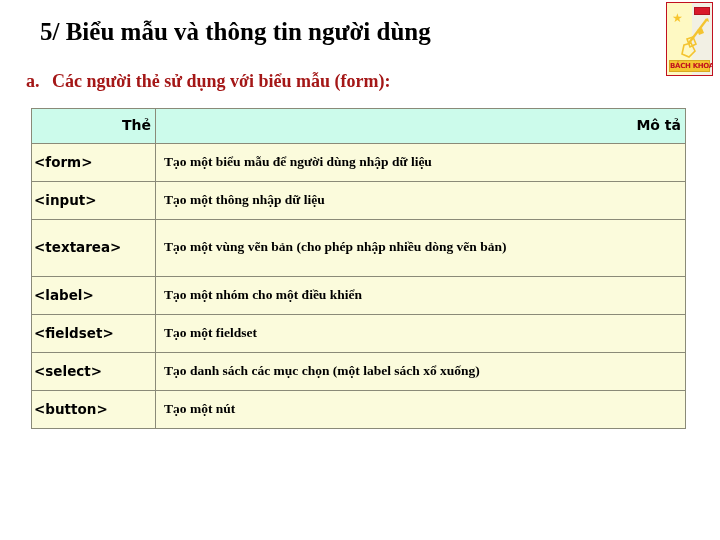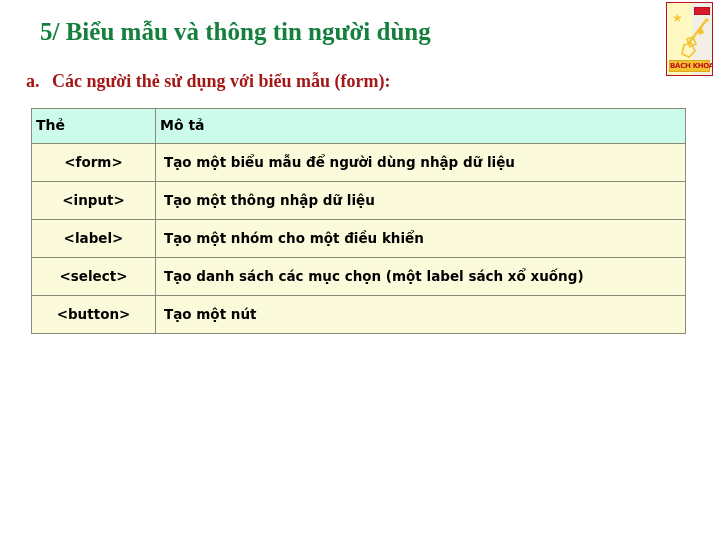--- a/index.html
+++ b/index.html
@@ -100,21 +100,21 @@
 
   
   .title {
     position: absolute;
     left: 40px;
     top: 17px;
     font-family: "Liberation Serif", serif;
     font-weight: bold;
     font-size: 25px;
     line-height: 30px;
-    color: #15803d;
+    color: #000000;
     white-space: nowrap;
   }
   .subtitle-row {
     position: absolute;
     left: 26px;
     top: 70px;
     display: flex;
     align-items: baseline;
     color: #a41717;
     font-family: "Liberation Serif", serif;
@@ -146,40 +146,40 @@
     border: 1px solid #8a8a78;
     font-family: "DejaVu Sans", sans-serif;
     font-weight: bold;
     font-size: 13.5px;
     color: #000000;
     padding: 0;
   }
   .tag-table thead th {
     background: #ccfbeb;
     height: 28px;
-    text-align: left;
+    text-align: right;
     vertical-align: middle;
     font-size: 14px;
     padding: 2px 4px 4px 4px;
   }
   .tag-table tbody td {
     background: #fbfbdc;
     vertical-align: middle;
     height: 29px;
   }
   .tag-table tbody td.tag-cell {
-    text-align: center;
     padding: 2px 2px 4px 2px;
     white-space: nowrap;
   }
   .tag-table tbody td.desc-cell {
     text-align: justify;
     text-align-last: left;
     padding: 3px 16px 5px 8px;
     line-height: 18px;
+    font-family: Liberation Serif, serif;
   }
   .tag-table tbody tr.tall td {
     height: 48px;
   }
   .tag-table tbody tr.tall td.desc-cell {
     text-align: justify;
     text-align-last: left;
     vertical-align: middle;
   }
 </style>
@@ -224,25 +224,33 @@
     </thead>
     <tbody id="table-body">
         <tr>
           <td class="tag-cell">&lt;form&gt;</td>
           <td class="desc-cell">Tạo một biểu mẫu để người dùng nhập dữ liệu</td>
         </tr>
         <tr>
           <td class="tag-cell">&lt;input&gt;</td>
           <td class="desc-cell">Tạo một thông nhập dữ liệu</td>
         </tr>
+        <tr class="tall">
+          <td class="tag-cell">&lt;textarea&gt;</td>
+          <td class="desc-cell">Tạo một vùng  vẽn bản (cho  phép  nhập nhiều dòng  vẽn bản)</td>
+        </tr>
         <tr>
           <td class="tag-cell">&lt;label&gt;</td>
           <td class="desc-cell">Tạo một nhóm cho một điều khiển</td>
         </tr>
         <tr>
+          <td class="tag-cell">&lt;fieldset&gt;</td>
+          <td class="desc-cell">Tạo một fieldset</td>
+        </tr>
+        <tr>
           <td class="tag-cell">&lt;select&gt;</td>
           <td class="desc-cell">Tạo danh sách các mục chọn (một label sách xổ xuống)</td>
         </tr>
         <tr>
           <td class="tag-cell">&lt;button&gt;</td>
           <td class="desc-cell">Tạo một nút</td>
         </tr>
       </tbody>
   </table>
 

